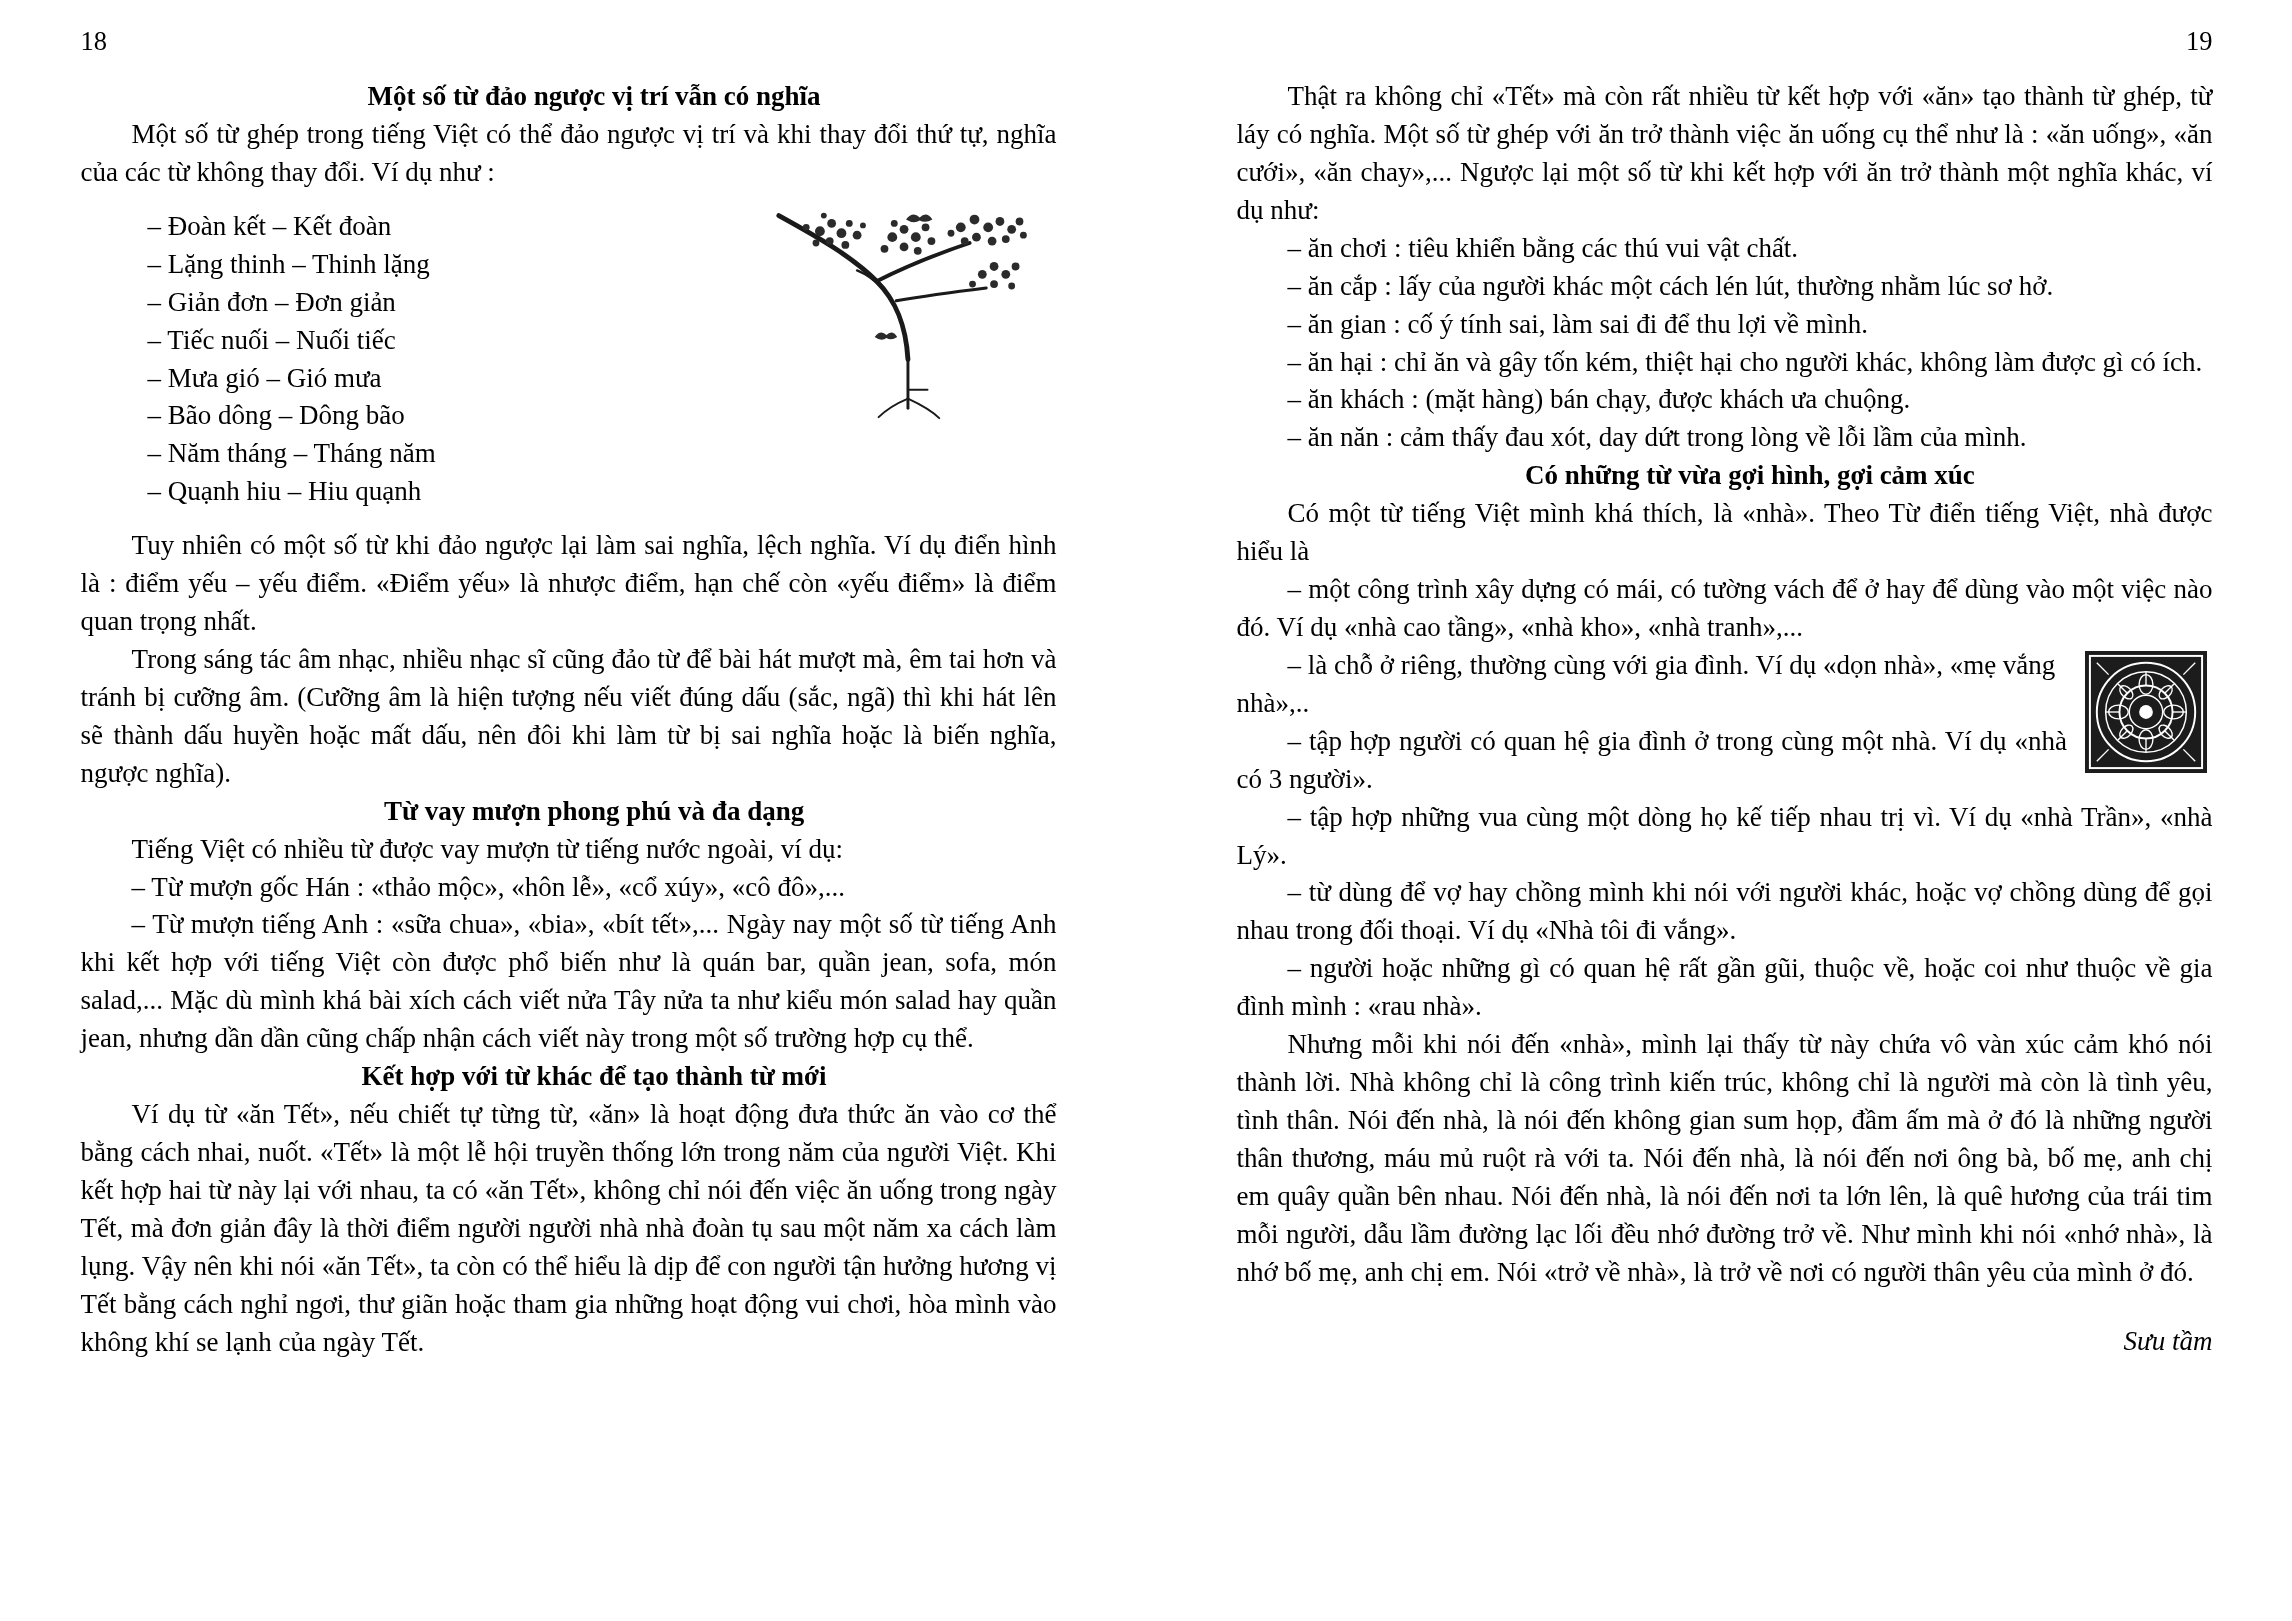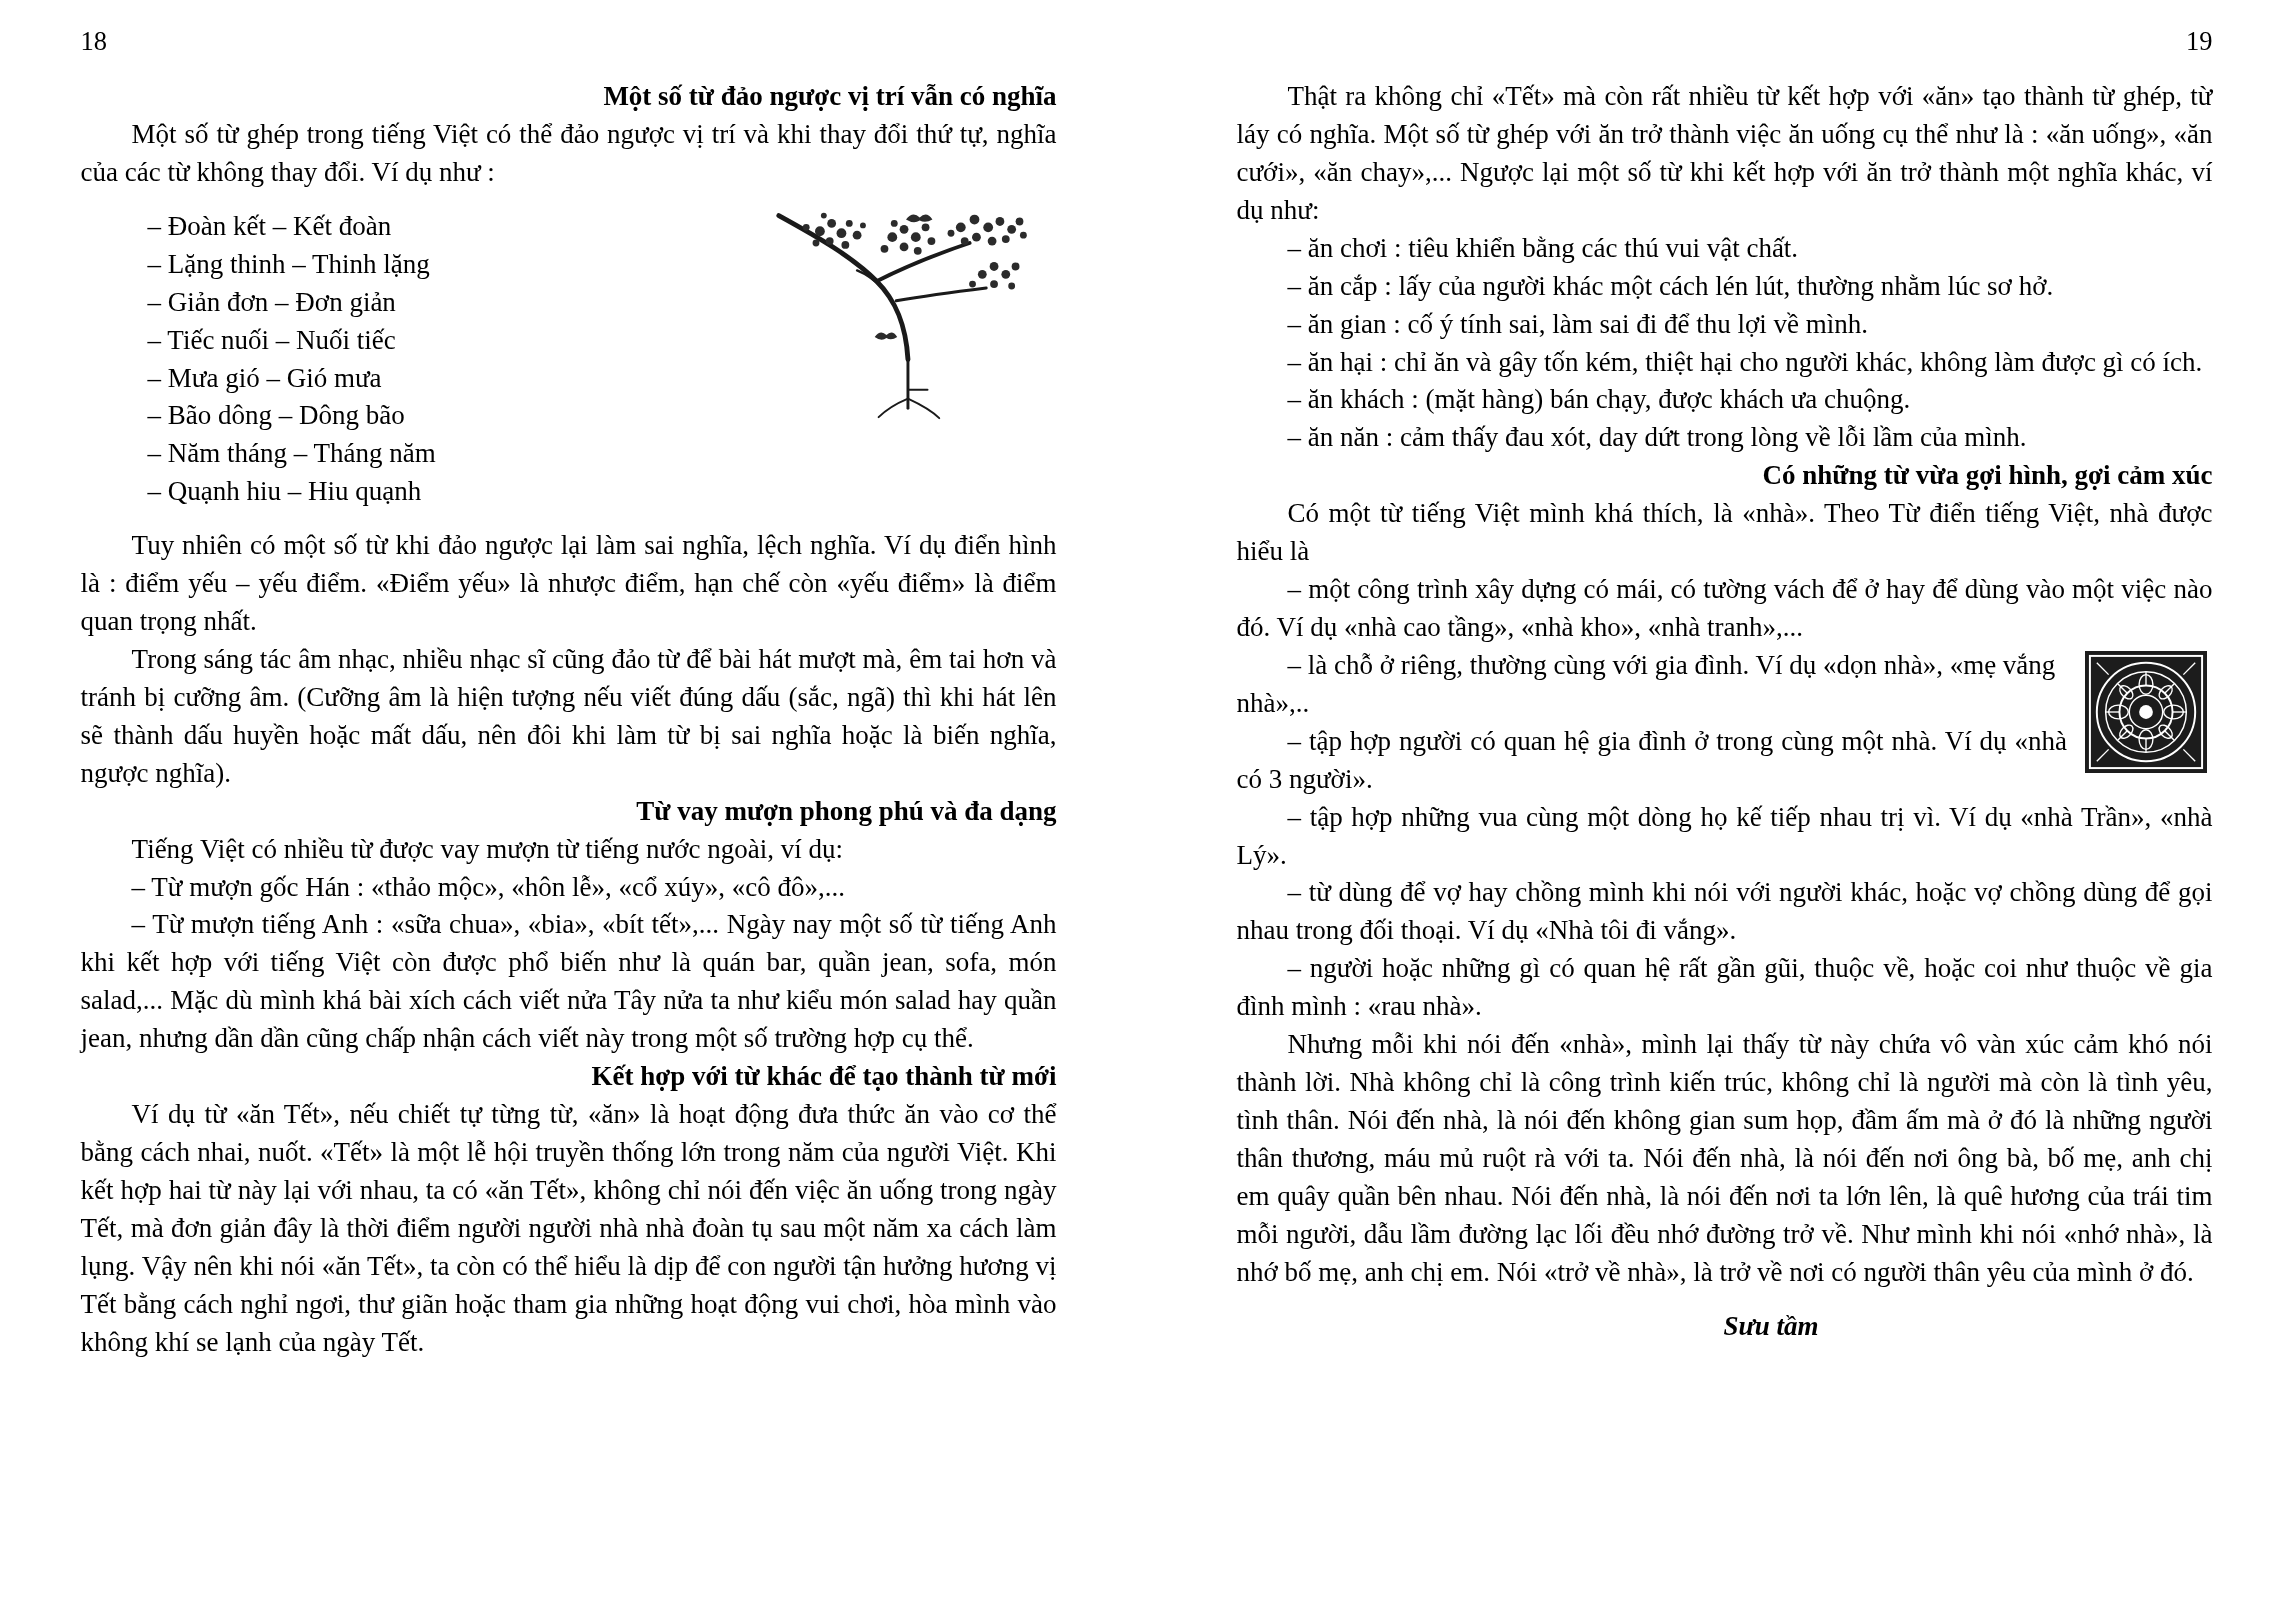--- a/index.html
+++ b/index.html
@@ -54,36 +54,35 @@
     font-size: 27px;
     line-height: 1.405;
     text-align: justify;
     text-justify: inter-word;
     hyphens: none;
   }
   p.indent { text-indent: 51px; }
   p.heading {
     font-weight: bold;
     text-indent: 51px;
-    text-align: right;
+    text-align: center;
   }
   p.dash {
     text-indent: 51px;
     text-align: left;
   }
   p.dashjust {
     text-indent: 51px;
     text-align: justify;
   }
   p.signature {
     font-style: italic;
     text-indent: 93px;
-    text-align: center;
-    margin-top: 16px;
-    font-weight: bold;
+    text-align: right;
+    margin-top: 31px;
   }
   .list-block {
     margin: 16px;
     padding: 0;
   }
   .list-block p {
     text-indent: 51px;
     text-align: left;
     line-height: 1.405;
   }

